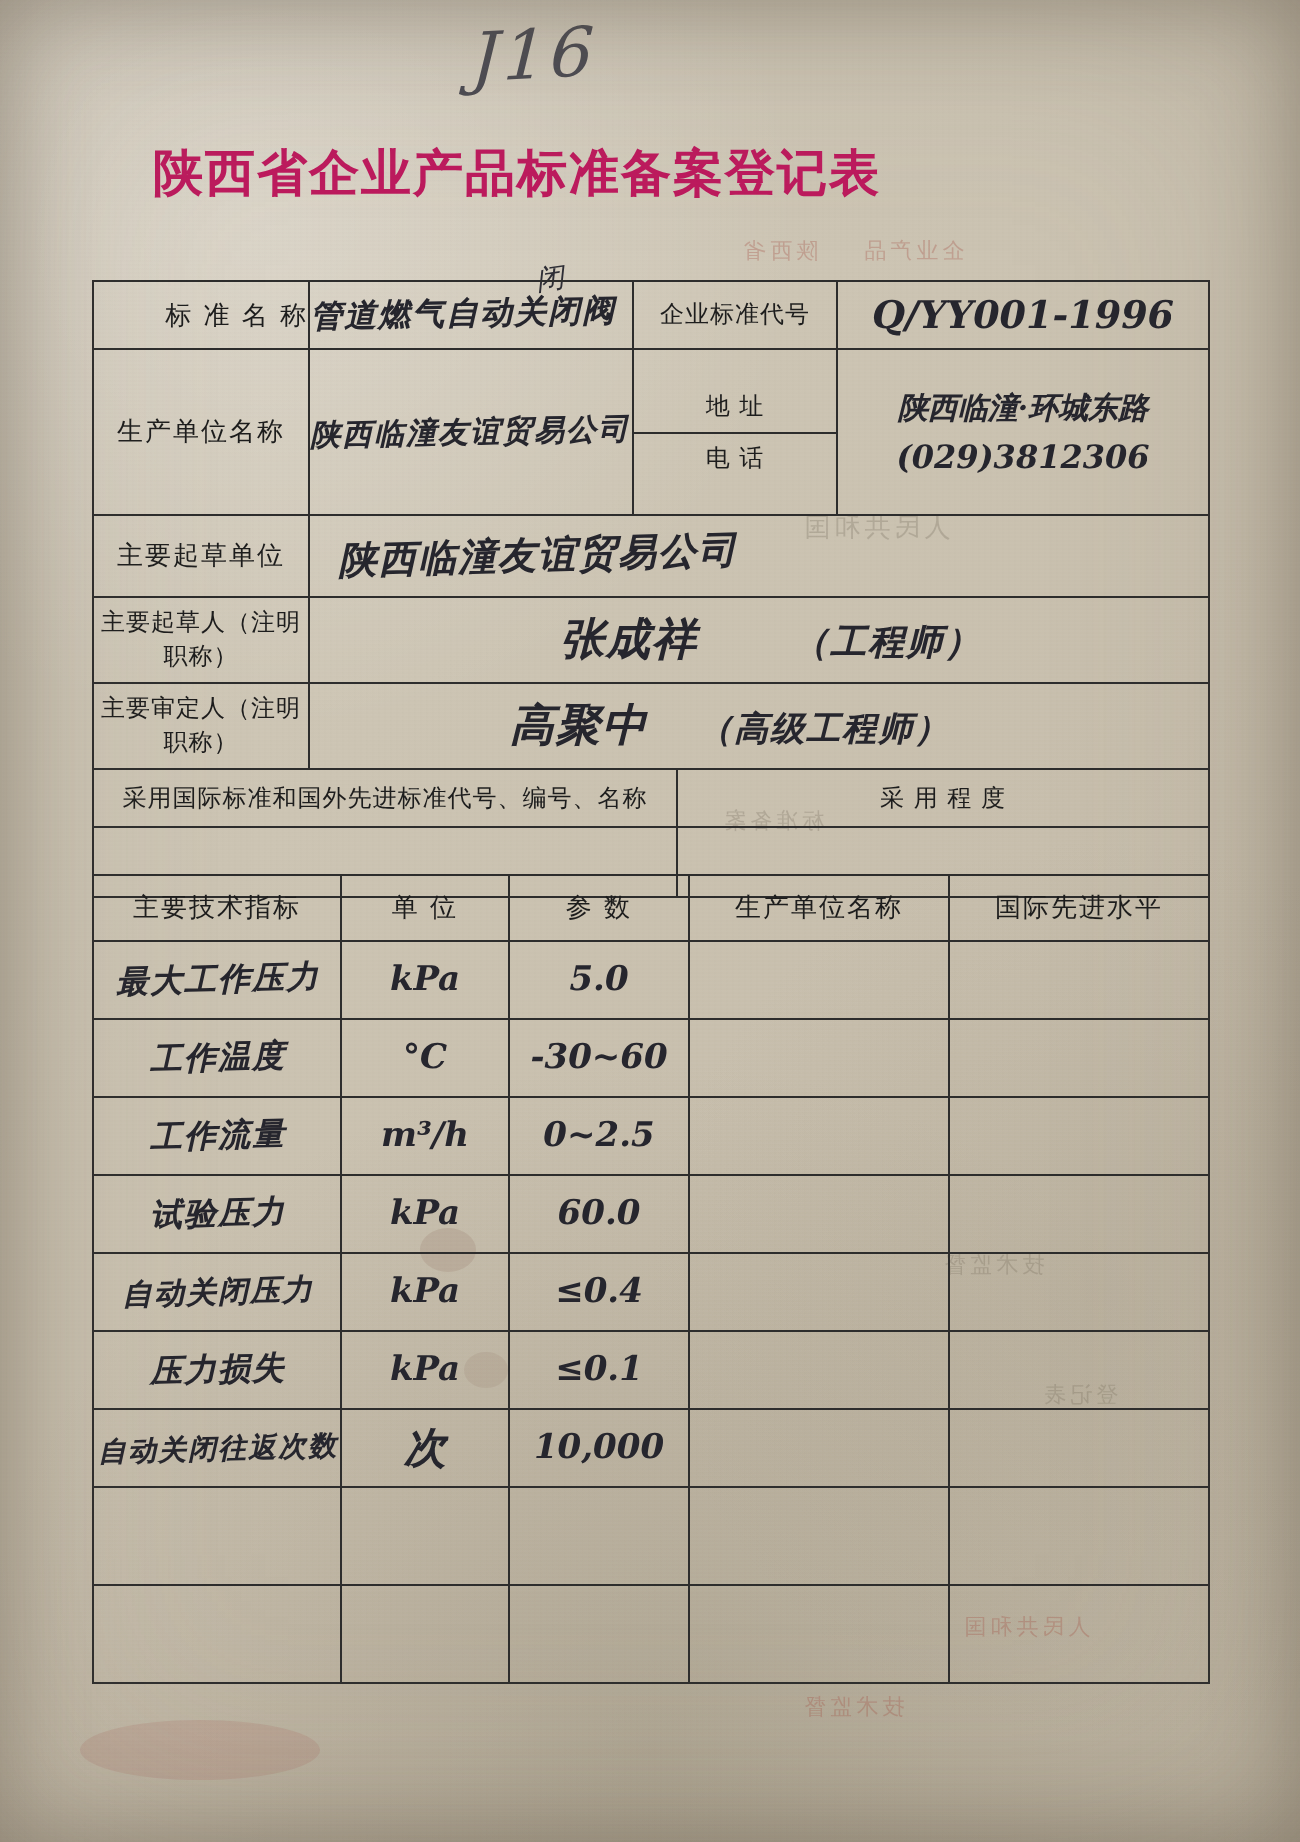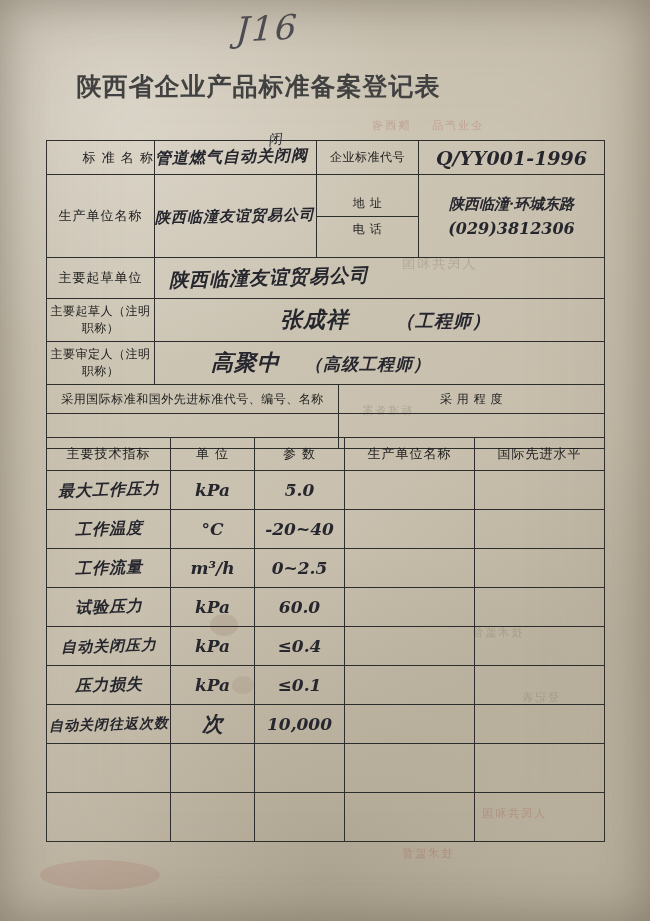--- a/index.html
+++ b/index.html
@@ -74,21 +74,21 @@
   .title {
     position: absolute;
     top: 70px;
     left: 0;
     width: 517px;
     text-align: center;
     font-family: "DejaVu Sans", sans-serif;
     font-weight: bold;
     font-size: 25px;
     letter-spacing: 1px;
-    color: #404040;
+    color: #be185d;
   }
 
   
   .tbl {
     position: absolute;
     left: 46px;
     top: 140px;
     width: 558px;
     border-collapse: collapse;
     table-layout: fixed;
@@ -223,21 +223,21 @@
         <td class="lbl lbl-sm" style="height:42px;">主要起草人（注明职称）</td>
         <td colspan="4">
           <span class="hw" style="font-size:22px; margin-left:125px;">张成祥</span>
           <span class="hw" style="font-size:18px; margin-left:42px;">（工程师）</span>
         </td>
       </tr>
 
       <tr>
         <td class="lbl lbl-sm" style="height:42px;">主要审定人（注明职称）</td>
         <td colspan="4">
-          <span class="hw" style="font-size:22px; margin-left:56px;">高聚中</span>
+          <span class="hw" style="font-size:22px; margin-left:100px;">高聚中</span>
           <span class="hw" style="font-size:17px; margin-left:20px;">（高级工程师）</span>
         </td>
       </tr>
 
       <tr>
         <td class="lbl lbl-sm" colspan="3" style="height:28px;">采用国际标准和国外先进标准代号、编号、名称</td>
         <td class="lbl lbl-sm" colspan="2">采 用 程 度</td>
       </tr>
 
       <tr>
@@ -268,21 +268,21 @@
         <td class="ctr" style="height:38px;"><span class="hw hw-c" style="font-size:16px;">最大工作压力</span></td>
         <td class="unit-cell"><span class="hw-n">kPa</span></td>
         <td class="val-cell"><span class="hw-n">5.0</span></td>
         <td></td>
         <td></td>
       </tr>
 
       <tr>
         <td class="ctr" style="height:38px;"><span class="hw hw-c" style="font-size:16px;">工作温度</span></td>
         <td class="unit-cell"><span class="hw-n">°C</span></td>
-        <td class="val-cell"><span class="hw-n">-20~40</span></td>
+        <td class="val-cell"><span class="hw-n">-30~60</span></td>
         <td></td>
         <td></td>
       </tr>
 
       <tr>
         <td class="ctr" style="height:38px;"><span class="hw hw-c" style="font-size:16px;">工作流量</span></td>
         <td class="unit-cell"><span class="hw-n">m³/h</span></td>
         <td class="val-cell"><span class="hw-n">0~2.5</span></td>
         <td></td>
         <td></td>

